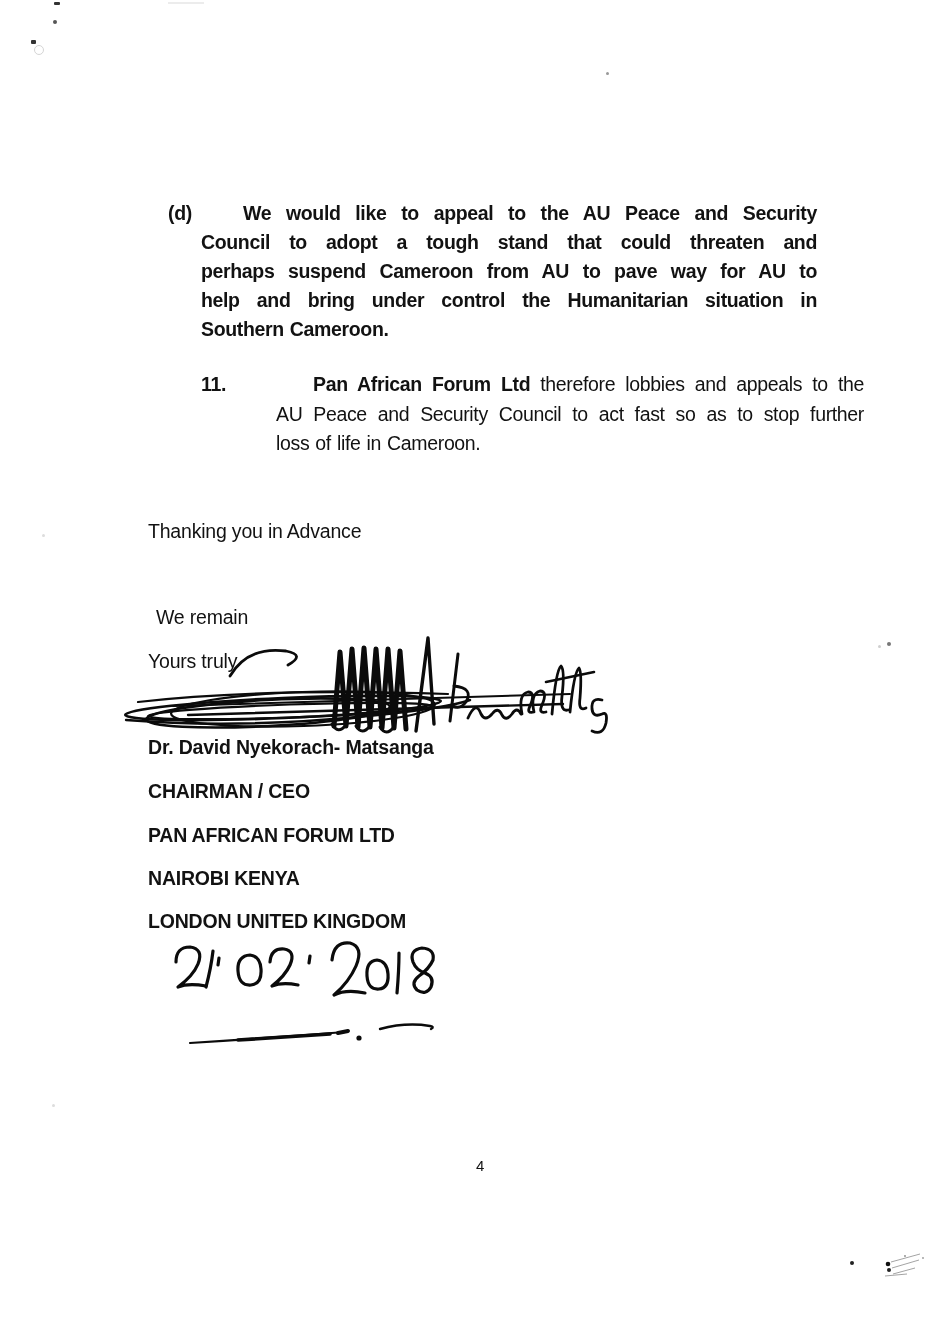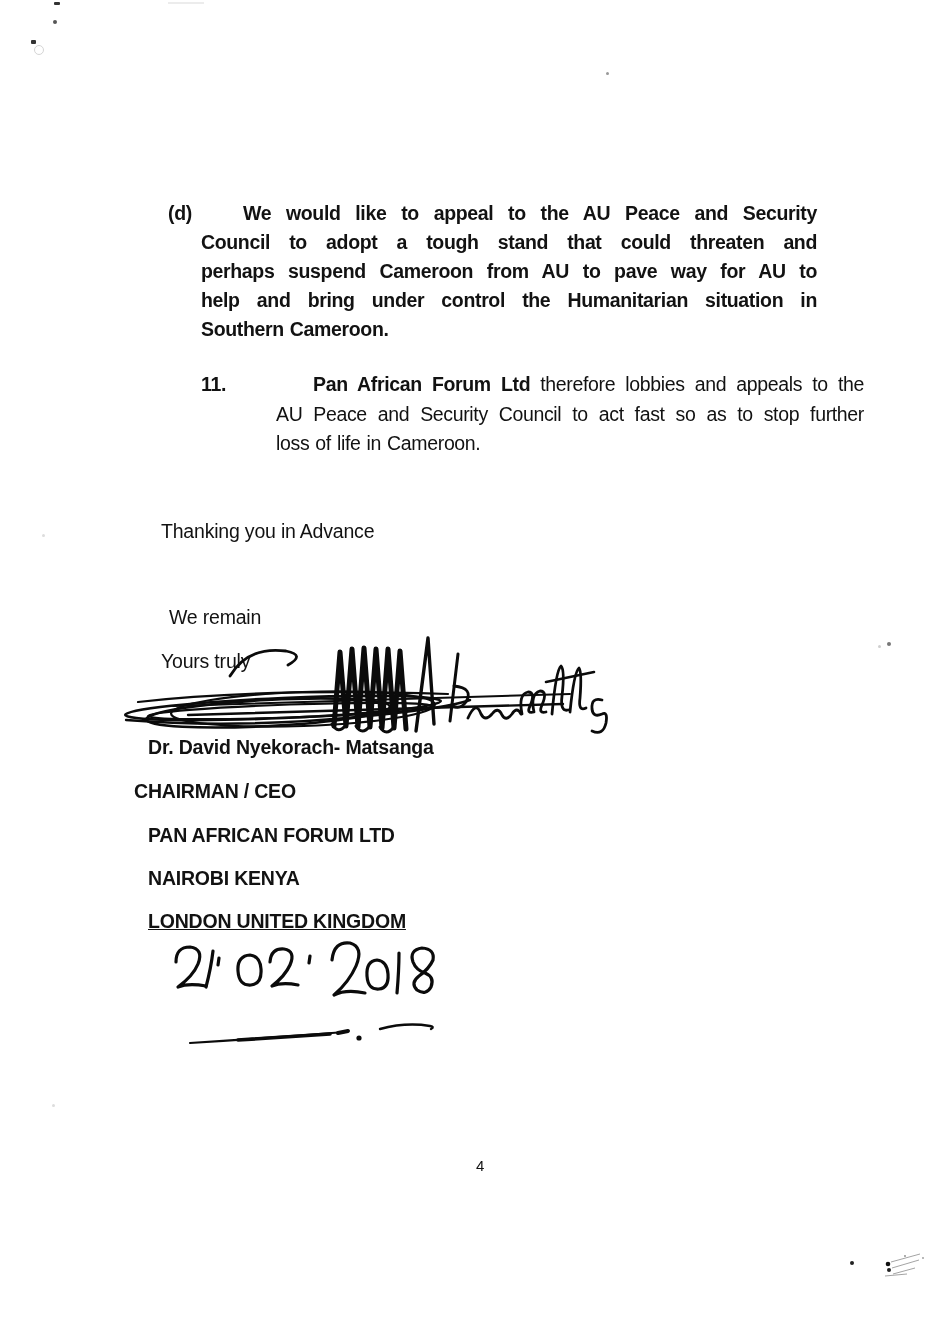--- a/index.html
+++ b/index.html
@@ -28,21 +28,20 @@
     font-size:19.5px;
     font-weight:700;
     letter-spacing:-0.2px;
     white-space:nowrap;
   }
   .closingline{
     font-size:19.5px;
     font-weight:400;
     letter-spacing:-0.2px;
     white-space:nowrap;
-    margin-left:13px;
   }
   .pagenum{
     font-size:15px;
     font-weight:400;
   }
   .speck{position:absolute;border-radius:50%;}
   svg{display:block;}
   .ink{stroke:#0b0b0b;fill:none;stroke-linecap:round;stroke-linejoin:round;}
 </style>
 </head>
@@ -111,24 +110,24 @@
         <path d="M 404 80 Q 400 60 410 58 Q 418 58 412 72 Q 408 80 416 78 Q 412 60 422 57 Q 430 57 424 71 Q 420 80 428 78" stroke-width="2.8"></path>
         <path d="M 434 80 Q 438 36 443 32 Q 447 36 444 62 Q 442 78 450 76" stroke-width="2.8"></path>
         <path d="M 452 78 Q 456 38 461 34 Q 464 38 462 64 Q 460 78 468 74" stroke-width="2.8"></path>
         <path d="M 428 48 L 476 38" stroke-width="2.6"></path>
         <path d="M 484 66 Q 473 63 474 75 Q 475 84 484 80 Q 490 77 488 89 Q 485 102 474 97" stroke-width="2.8"></path>
       </g>
     </svg>
   </div>
 
   <div class="abs sigline" style="left:148px;top:736px;">Dr. David Nyekorach- Matsanga</div>
-  <div class="abs sigline" style="left:134px;top:780px;text-align:right;">CHAIRMAN / CEO</div>
+  <div class="abs sigline" style="left:148px;top:780px;text-align:right;">CHAIRMAN / CEO</div>
   <div class="abs sigline" style="left:148px;top:824px;">PAN AFRICAN FORUM LTD</div>
   <div class="abs sigline" style="left:148px;top:867px;text-align:right;">NAIROBI KENYA</div>
-  <div class="abs sigline" style="left:148px;top:910px;text-decoration:underline;">LONDON UNITED KINGDOM</div>
+  <div class="abs sigline" style="left:148px;top:910px;">LONDON UNITED KINGDOM</div>
 
   <div class="abs" style="left:160px;top:938px;width:290px;height:70px;">
     <span style="position:absolute;width:1px;height:1px;overflow:hidden;clip:rect(0 0 0 0);white-space:nowrap;">21. 02. 2018</span>
     <svg width="290" height="70" viewBox="0 0 290 70">
       <g class="ink" stroke-width="3.2">
         <path d="M 16 24 Q 16 9 30 9 Q 44 11 38 26 Q 33 38 18 49 Q 28 45 46 48"></path>
         <path d="M 53 13 Q 51 30 46 49"></path>
         <path d="M 59 20 L 58 27"></path>
         <path d="M 90 17 Q 77 18 78 33 Q 79 48 91 47 Q 102 46 101 31 Q 100 18 90 17"></path>
         <path d="M 110 24 Q 111 10 124 11 Q 136 13 130 27 Q 125 38 112 48 Q 122 44 138 47"></path>

